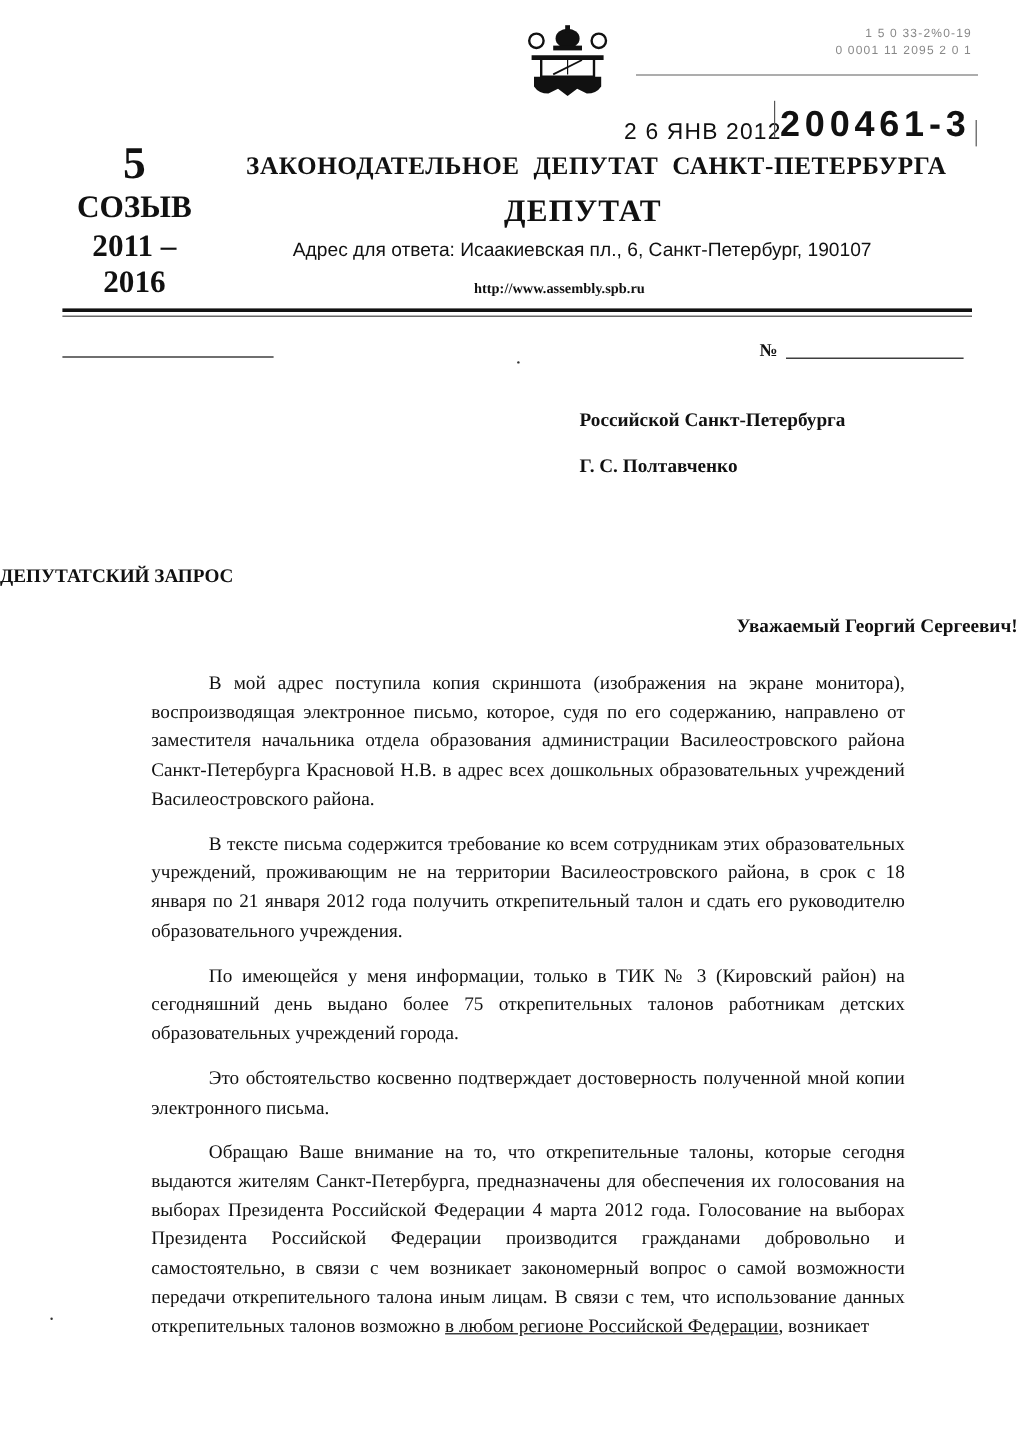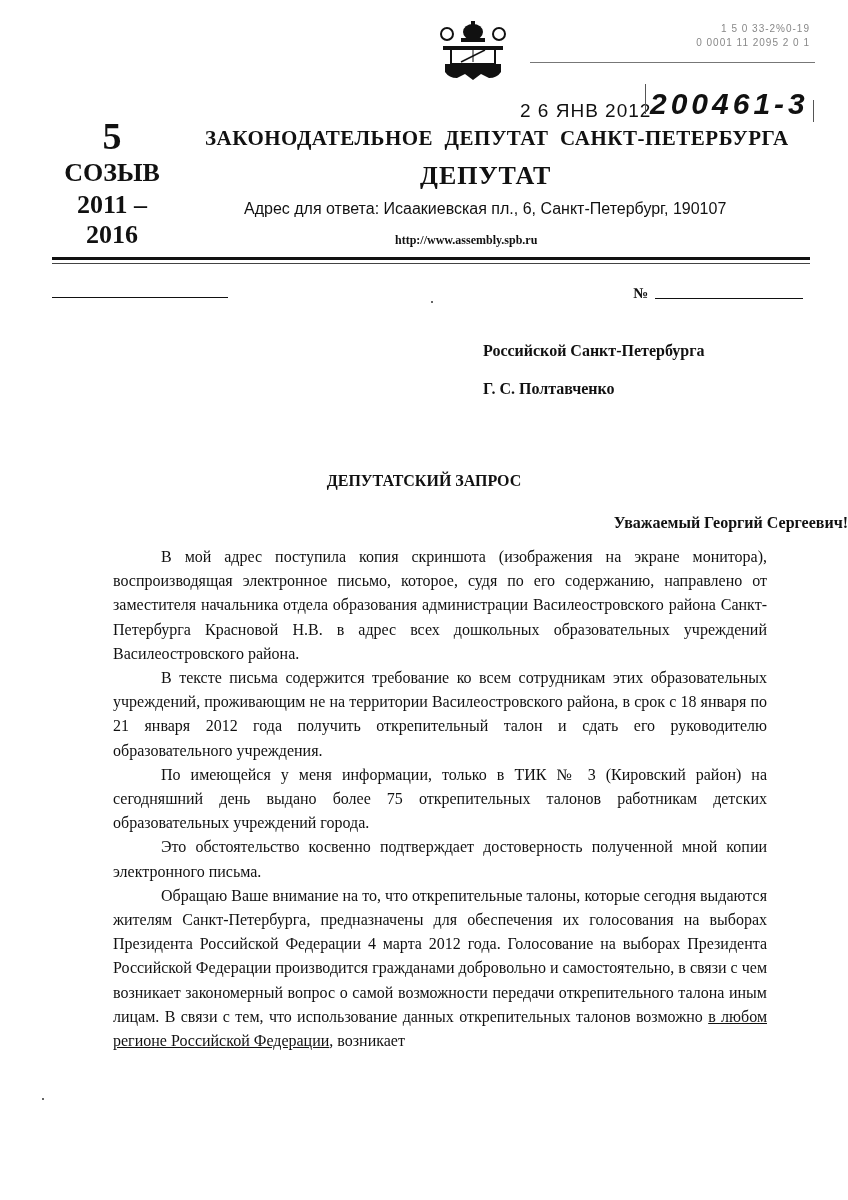--- a/index.html
+++ b/index.html
@@ -3,41 +3,41 @@
 <meta charset="utf-8">
 <style>
   html, body { margin: 0; padding: 0; background: #ffffff; }
   body { width: 848px; height: 1200px; position: relative; overflow: hidden;
          font-family: "Liberation Serif", "DejaVu Serif", serif; color: #111; }
   .abs { position: absolute; }
   .crest { left: 437px; top: 20px; width: 72px; height: 62px; }
   .stamp-lines { left: 580px; top: 22px; font-family: "Liberation Sans", sans-serif; font-size: 10px; color: #888; line-height: 14px; text-align: right; width: 230px; letter-spacing: 1px; }
   .stamp-rule { left: 530px; top: 62px; width: 285px; height: 1px; background: #777; }
   .stamp-date { left: 520px; top: 100px; font-family: "Liberation Sans", sans-serif; font-size: 19px; letter-spacing: 1px; color: #111; }
-  .stamp-number { left: 650px; top: 87px; font-family: "Liberation Sans", sans-serif; font-size: 30px; font-weight: bold; letter-spacing: 4px; color: #111; font-style: italic; }
+  .stamp-number { left: 650px; top: 87px; font-family: "Liberation Sans", sans-serif; font-size: 30px; font-weight: bold; letter-spacing: 4px; color: #111; }
   .stamp-box-l { left: 645px; top: 84px; width: 1px; height: 30px; background: #555; }
   .stamp-box-r { left: 813px; top: 100px; width: 1px; height: 22px; background: #555; }
   .convocation { left: 52px; top: 116px; width: 120px; text-align: center; font-weight: bold; }
   .conv-num { font-size: 38px; line-height: 40px; }
   .conv-word { font-size: 26px; line-height: 34px; }
   .conv-years { font-size: 26px; line-height: 30px; }
   .org-name { left: 205px; top: 126px; font-size: 21px; font-weight: bold; letter-spacing: 0.5px; }
   .deputy { left: 420px; top: 161px; font-size: 26px; font-weight: bold; letter-spacing: 1px; }
   .address { left: 244px; top: 200px; font-family: "Liberation Sans", sans-serif; font-size: 16px; }
   .website { left: 395px; top: 233px; font-size: 12px; font-weight: bold; }
   .rule-thick { left: 52px; top: 257px; width: 758px; height: 3px; background: #111; }
   .rule-thin { left: 52px; top: 263px; width: 758px; height: 1px; background: #444; }
   .date-line { left: 52px; top: 297px; width: 176px; height: 1px; background: #111; }
   .num-label { left: 633px; top: 285px; font-size: 15px; font-weight: bold; }
   .num-line { left: 655px; top: 298px; width: 148px; height: 1px; background: #111; }
   .addressee { left: 483px; top: 332px; font-size: 16px; font-weight: bold; line-height: 38px; }
-  .doc-title { left: 0; width: 848px; top: 472px; text-align: center; font-size: 16px; font-weight: bold; }
+  .doc-title { left: 0; width: 848px; top: 472px; text-align: left; font-size: 16px; font-weight: bold; }
   .salutation { left: 0; width: 848px; top: 514px; text-align: right; font-size: 16px; font-weight: bold; }
   .body-text { left: 113px; top: 545px; width: 654px; font-size: 16px; line-height: 24.2px; text-align: justify; }
-  .body-text p { margin: 0; text-indent: 48px; }
+  .body-text p { margin: 13px; text-indent: 48px; }
   .u { text-decoration: underline; }
   .dot { width: 2px; height: 2px; background: #333; border-radius: 1px; }
 </style>
 </head>
 <body>
 
 <div class="abs crest">
   <svg width="72" height="62" viewBox="0 0 72 62">
     <g fill="#111">
       <ellipse cx="36" cy="12" rx="10" ry="8"></ellipse>

